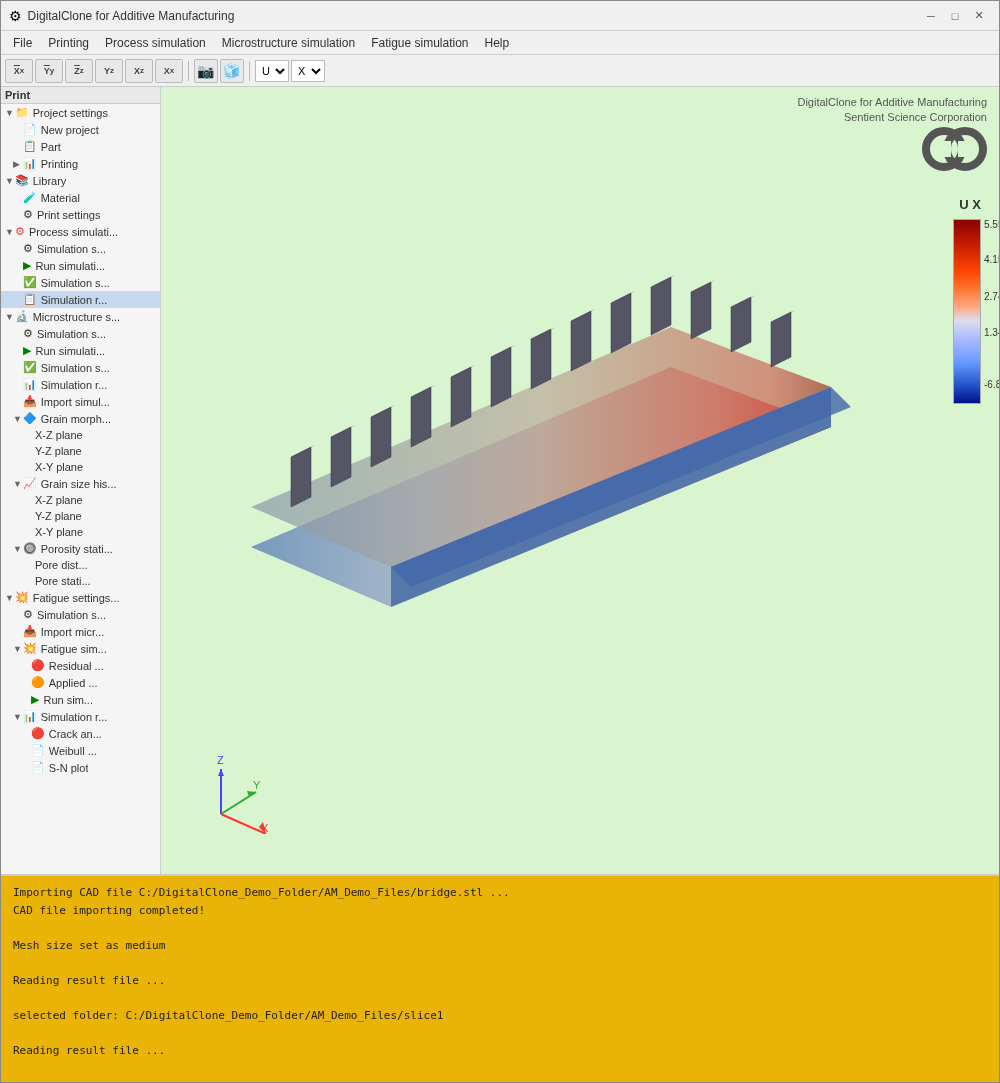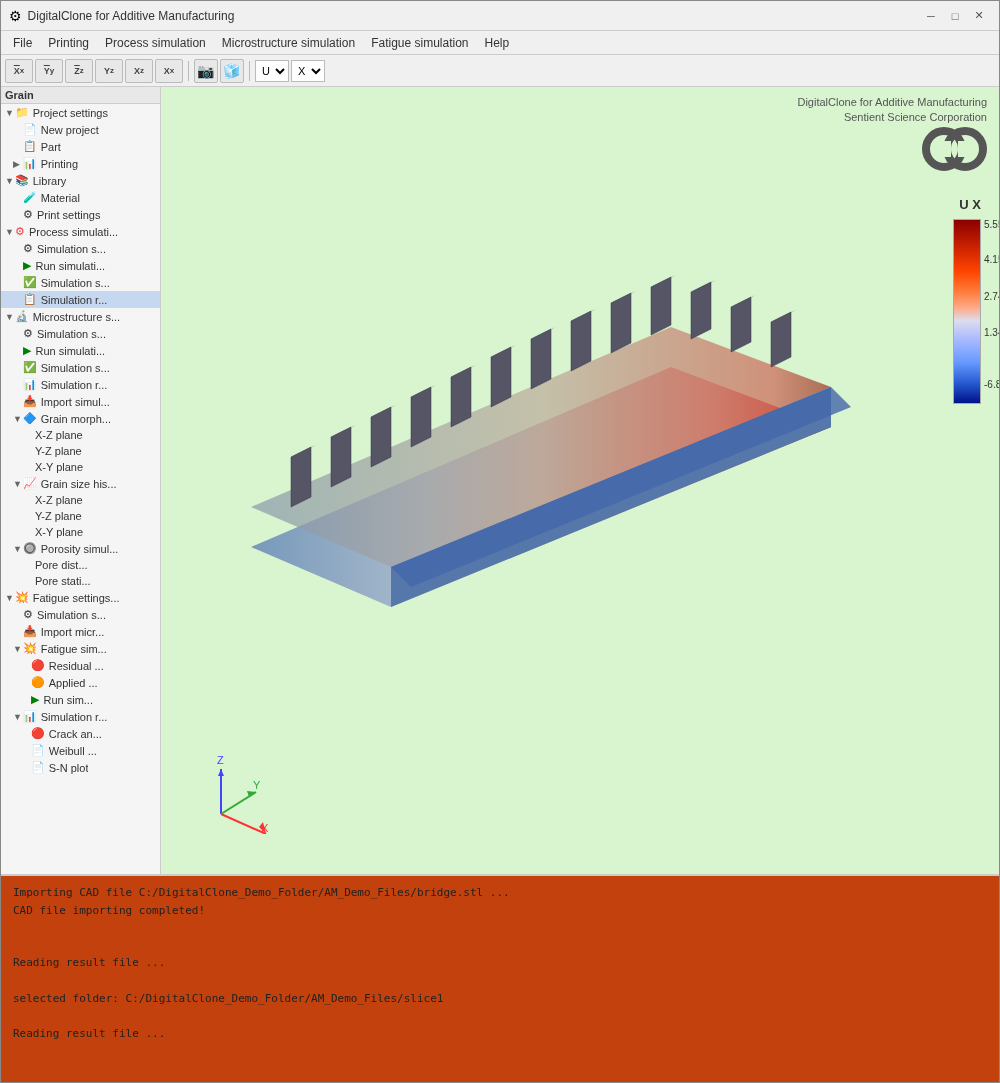--- a/index.html
+++ b/index.html
@@ -153,21 +153,21 @@
       position: absolute;
       bottom: 40px;
       left: 30px;
       width: 80px;
       height: 80px;
     }
 
     
     #console {
       height: 210px;
-      background: #c2410c;
+      background: #eab308;
       border-top: 2px solid #ccc;
       padding: 8px 12px;
       font-family: Consolas, monospace;
       font-size: 11px;
       color: #222;
       overflow-y: auto;
       line-height: 1.6;
     }
     #console p { margin: 0; }
 
@@ -229,21 +229,21 @@
   </select>
   <select class="tb-select">
     <option>X</option>
   </select>
 </div>
 
 <div id="main">
   <div id="content">
 
     <div id="sidebar">
-      <div class="tree-section-header">Grain</div>
+      <div class="tree-section-header">Print</div>
 
       <div class="tree-item">
         <span class="tree-expand">▼</span>
         <span class="icon">📁</span>
         <span class="label">Project settings</span>
       </div>
       <div class="tree-item indent1">
         <span class="tree-expand"> </span>
         <span class="icon">📄</span>
         <span class="label">New project</span>
@@ -364,21 +364,21 @@
         <span class="label">Y-Z plane</span>
       </div>
       <div class="tree-item indent2">
         <span class="tree-expand"> </span>
         <span class="icon"> </span>
         <span class="label">X-Y plane</span>
       </div>
       <div class="tree-item indent1">
         <span class="tree-expand">▼</span>
         <span class="icon">🔘</span>
-        <span class="label">Porosity simul...</span>
+        <span class="label">Porosity stati...</span>
       </div>
       <div class="tree-item indent2">
         <span class="tree-expand"> </span>
         <span class="icon"> </span>
         <span class="label">Pore dist...</span>
       </div>
       <div class="tree-item indent2">
         <span class="tree-expand"> </span>
         <span class="icon"> </span>
         <span class="label">Pore stati...</span>
@@ -584,20 +584,21 @@
           <polygon points="65,38 58,43 56,37" fill="#33aa33"></polygon>
         </svg>
       </div>
     </div>
   </div>
 
   <div id="console">
     <p>Importing CAD file C:/DigitalClone_Demo_Folder/AM_Demo_Files/bridge.stl ...</p>
     <p>CAD file importing completed!</p>
     <p>&nbsp;</p>
+    <p>Mesh size set as medium</p>
     <p>&nbsp;</p>
     <p>Reading result file ...</p>
     <p>&nbsp;</p>
     <p>selected folder: C:/DigitalClone_Demo_Folder/AM_Demo_Files/slice1</p>
     <p>&nbsp;</p>
     <p>Reading result file ...</p>
   </div>
 </div>
 
 </body></html>

